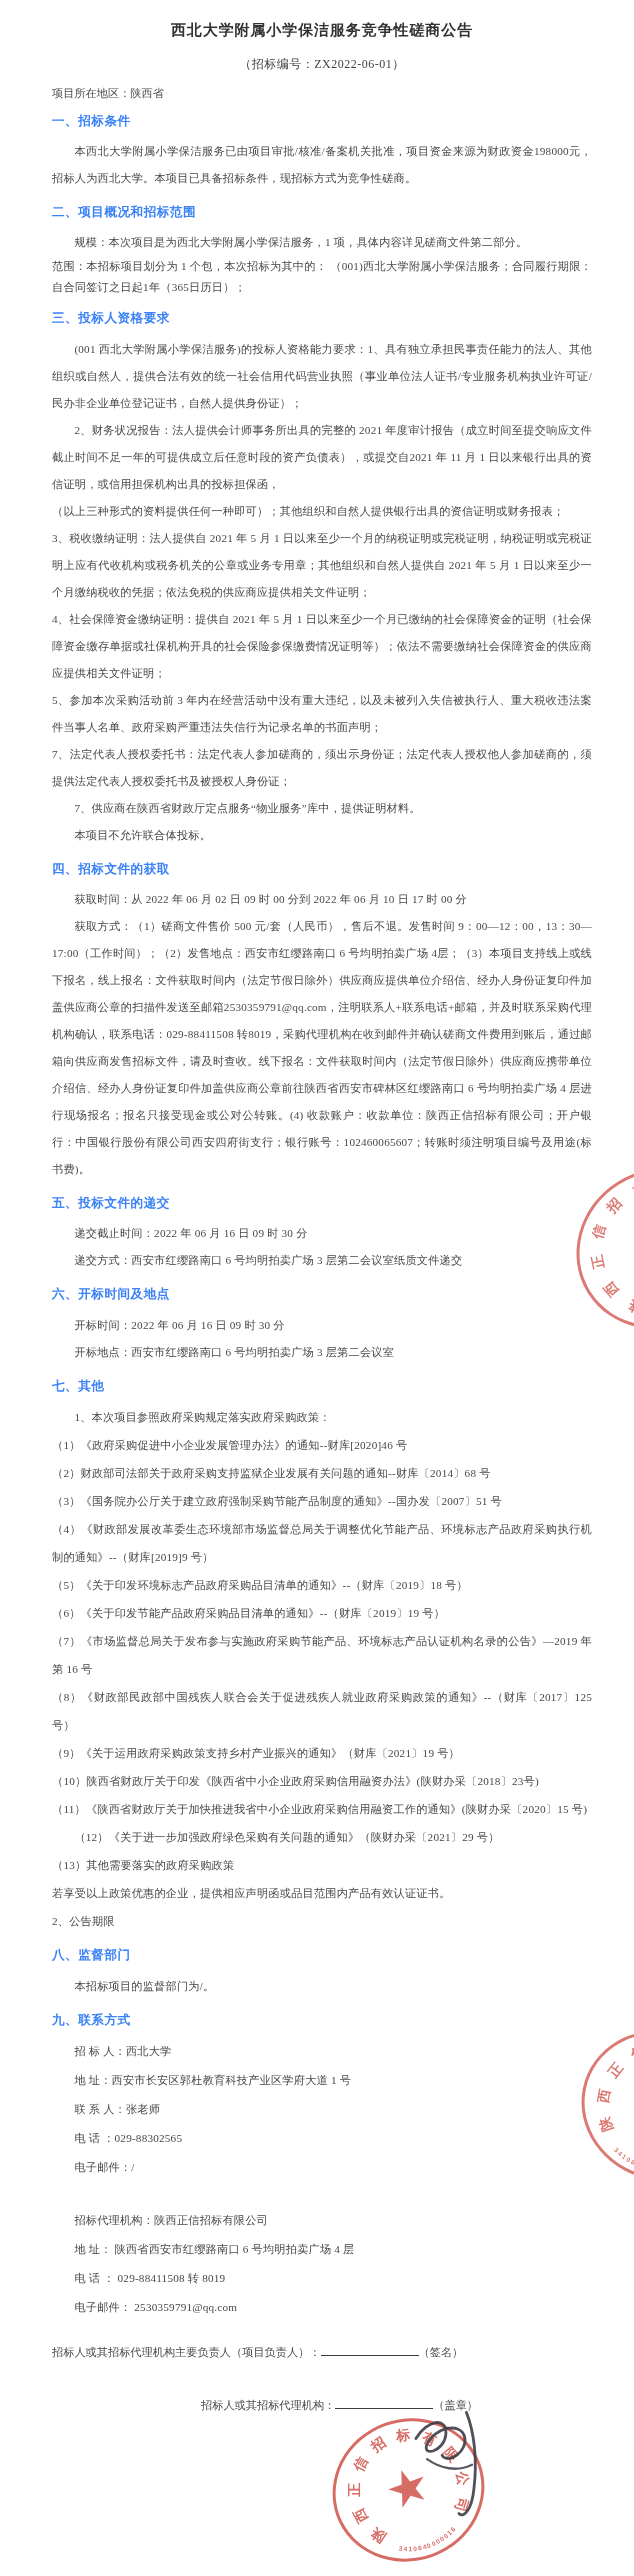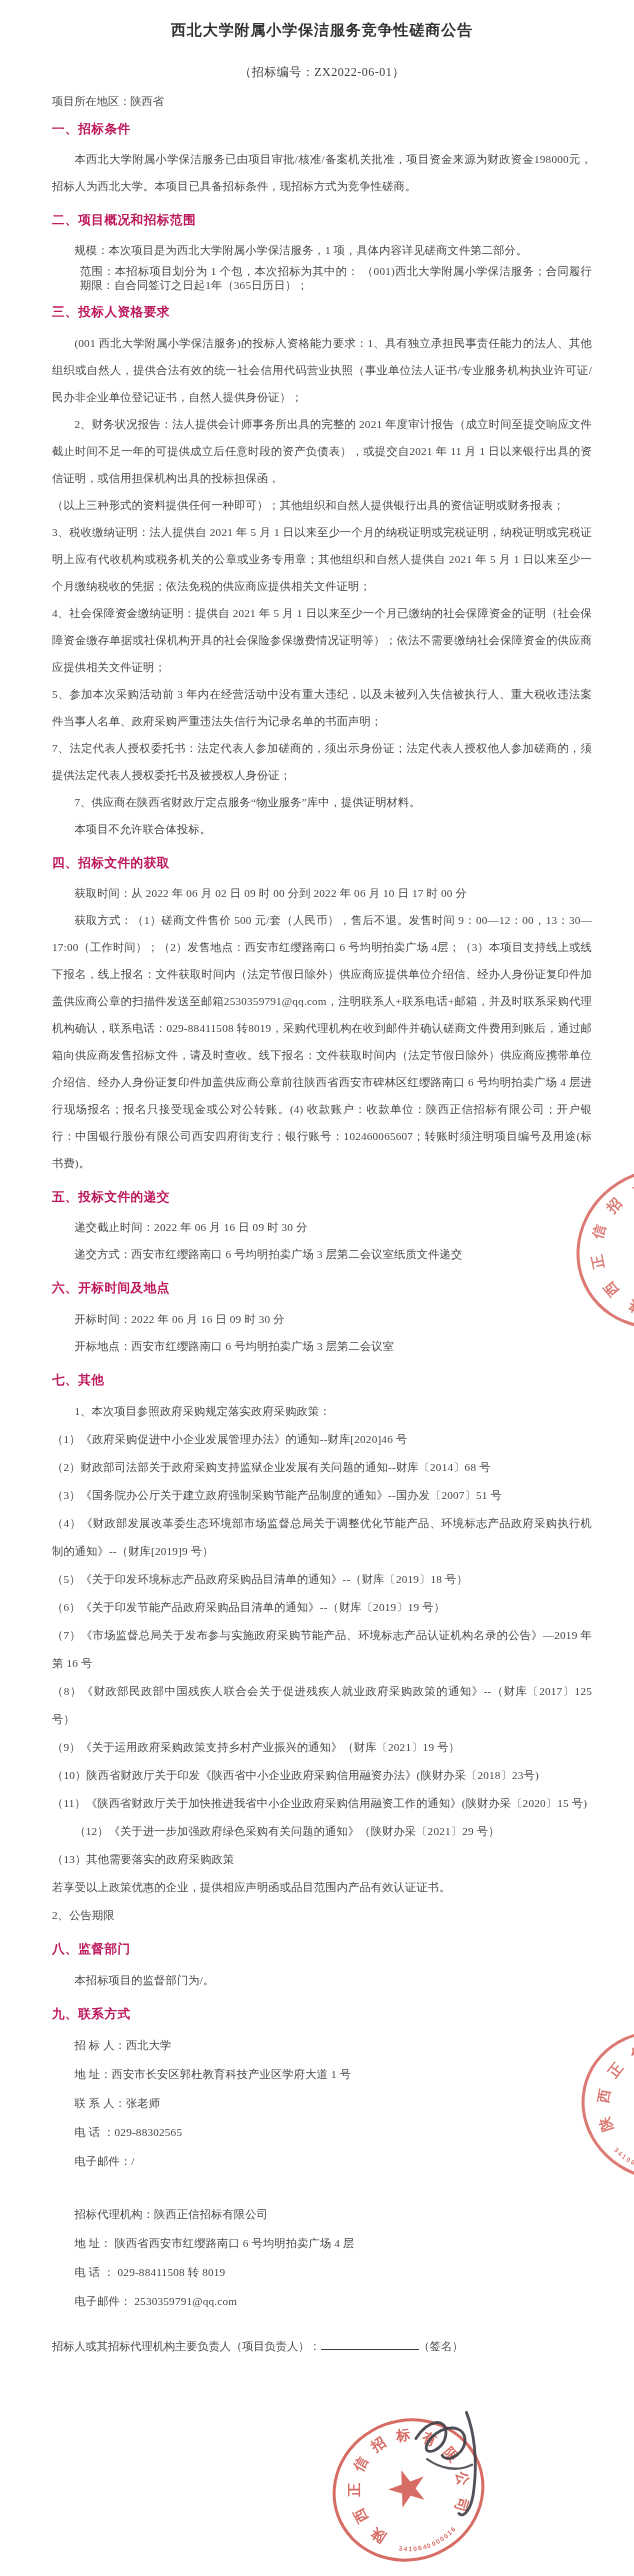--- a/index.html
+++ b/index.html
@@ -11,35 +11,35 @@
     overflow:hidden;
     font-family:"Liberation Serif","DejaVu Serif",serif;
     color:#454545;
   }
   .content{padding:13px 43px 0 52px;}
   .doc-title{
     text-align:center;font-size:15px;font-weight:600;color:#333;
     letter-spacing:0.9px;margin-top:7.5px;
   }
   .doc-subtitle{
-    text-align:center;font-size:12px;color:#3f3f3f;margin-top:24px;letter-spacing:0.5px;
+    text-align:center;font-size:12px;color:#3f3f3f;margin-top:16px;letter-spacing:0.5px;
   }
   .doc-region{font-size:11.2px;color:#4a4a4a;margin-top:13px;}
   section{margin:0;}
   h2{
-    font-size:12.6px;font-weight:700;color:#be185d;
+    font-size:12.6px;font-weight:700;color:#3b82f6;
     margin:12px 0 8.4px 0;letter-spacing:0.5px;
     font-family:"Liberation Sans","DejaVu Sans",sans-serif;
   }
   p{
     font-size:11.2px;line-height:27px;margin:0;
     text-align:justify;color:#484848;letter-spacing:0.2px;
   }
   .indent{text-indent:2em;}
-  .tight{line-height:14px;margin-left:28px;}
+  .tight{line-height:21px;}
   .gap{margin-top:24px;}
   .sec-other p{line-height:28px;}
   .sec-contacts p{line-height:29px;}
   
   .sig-block{margin-top:17px;font-size:11.2px;color:#484848;}
   .sig-line1{line-height:27px;}
   .sig-line2{margin-left:149px;line-height:27px;margin-top:26px;}
   .sig-underline{
     display:inline-block;width:98px;border-bottom:1.4px solid #3c3c3c;
     height:11.2px;vertical-align:baseline;
@@ -151,20 +151,23 @@
           <p class="indent gap">招标代理机构：陕西正信招标有限公司</p>
           <p class="indent">地 址： 陕西省西安市红缨路南口 6 号均明拍卖广场 4 层</p>
           <p class="indent">电 话 ： 029-88411508 转 8019</p>
           <p class="indent">电子邮件： 2530359791@qq.com</p>
         </section>
 </div>
 
     <div class="sig-block">
       <div class="sig-line1">
         <span>招标人或其招标代理机构主要负责人（项目负责人）：</span><span class="sig-underline"></span><span>（签名）</span>
+      </div>
+      <div class="sig-line2">
+        <span>招标人或其招标代理机构：</span><span class="sig-underline"></span><span>（盖章）</span>
       </div>
     </div>
   </div>
 
 <div class="stamp" style="left: 332px; top: 2419px; width: 153px; height: 142px; transform: rotate(-20deg); opacity: 0.82;">
       <div class="ring" style="border: 3.7px solid rgb(207, 77, 68);"></div>
       <span class="arc-char" style="color: rgb(207, 77, 68); font-size: 14px; transform: translate(-50%, -50%) rotate(-126deg) translateY(-54px);">陕</span>
       <span class="arc-char" style="color: rgb(207, 77, 68); font-size: 14px; transform: translate(-50%, -50%) rotate(-98deg) translateY(-54px);">西</span>
       <span class="arc-char" style="color: rgb(207, 77, 68); font-size: 14px; transform: translate(-50%, -50%) rotate(-70deg) translateY(-54px);">正</span>
       <span class="arc-char" style="color: rgb(207, 77, 68); font-size: 14px; transform: translate(-50%, -50%) rotate(-42deg) translateY(-54px);">信</span>

